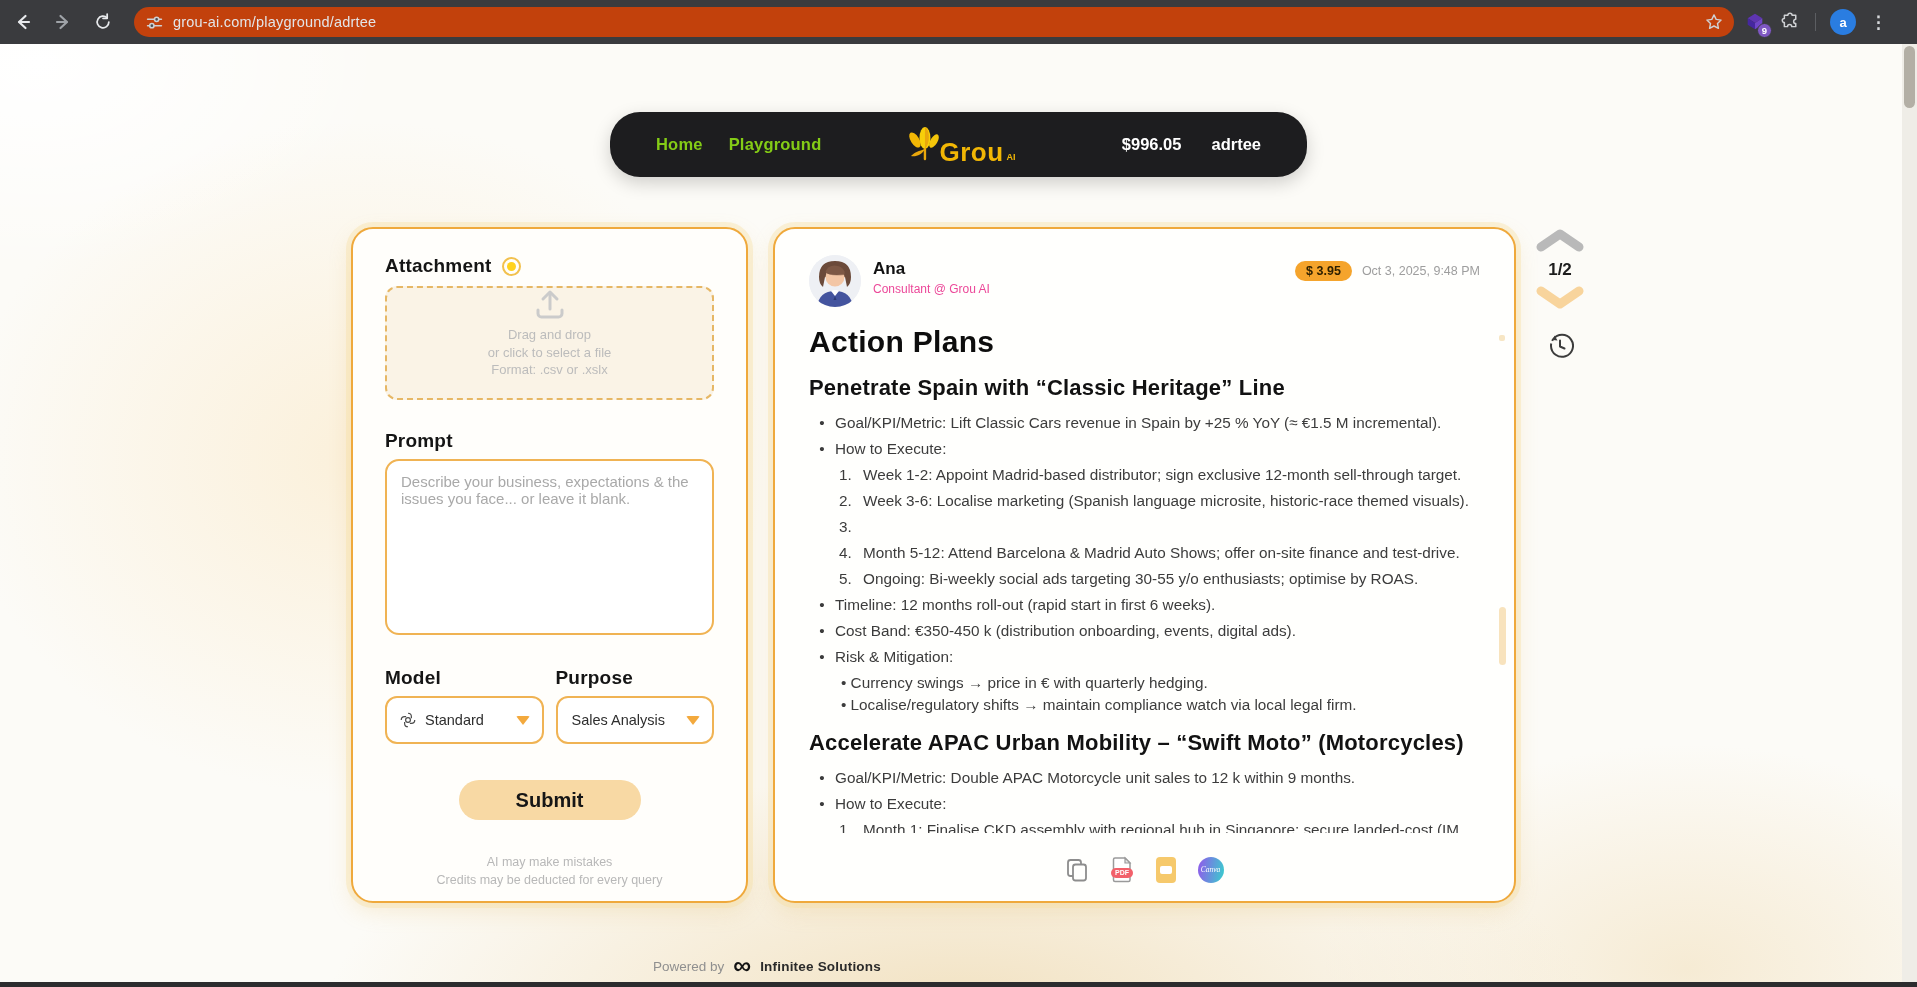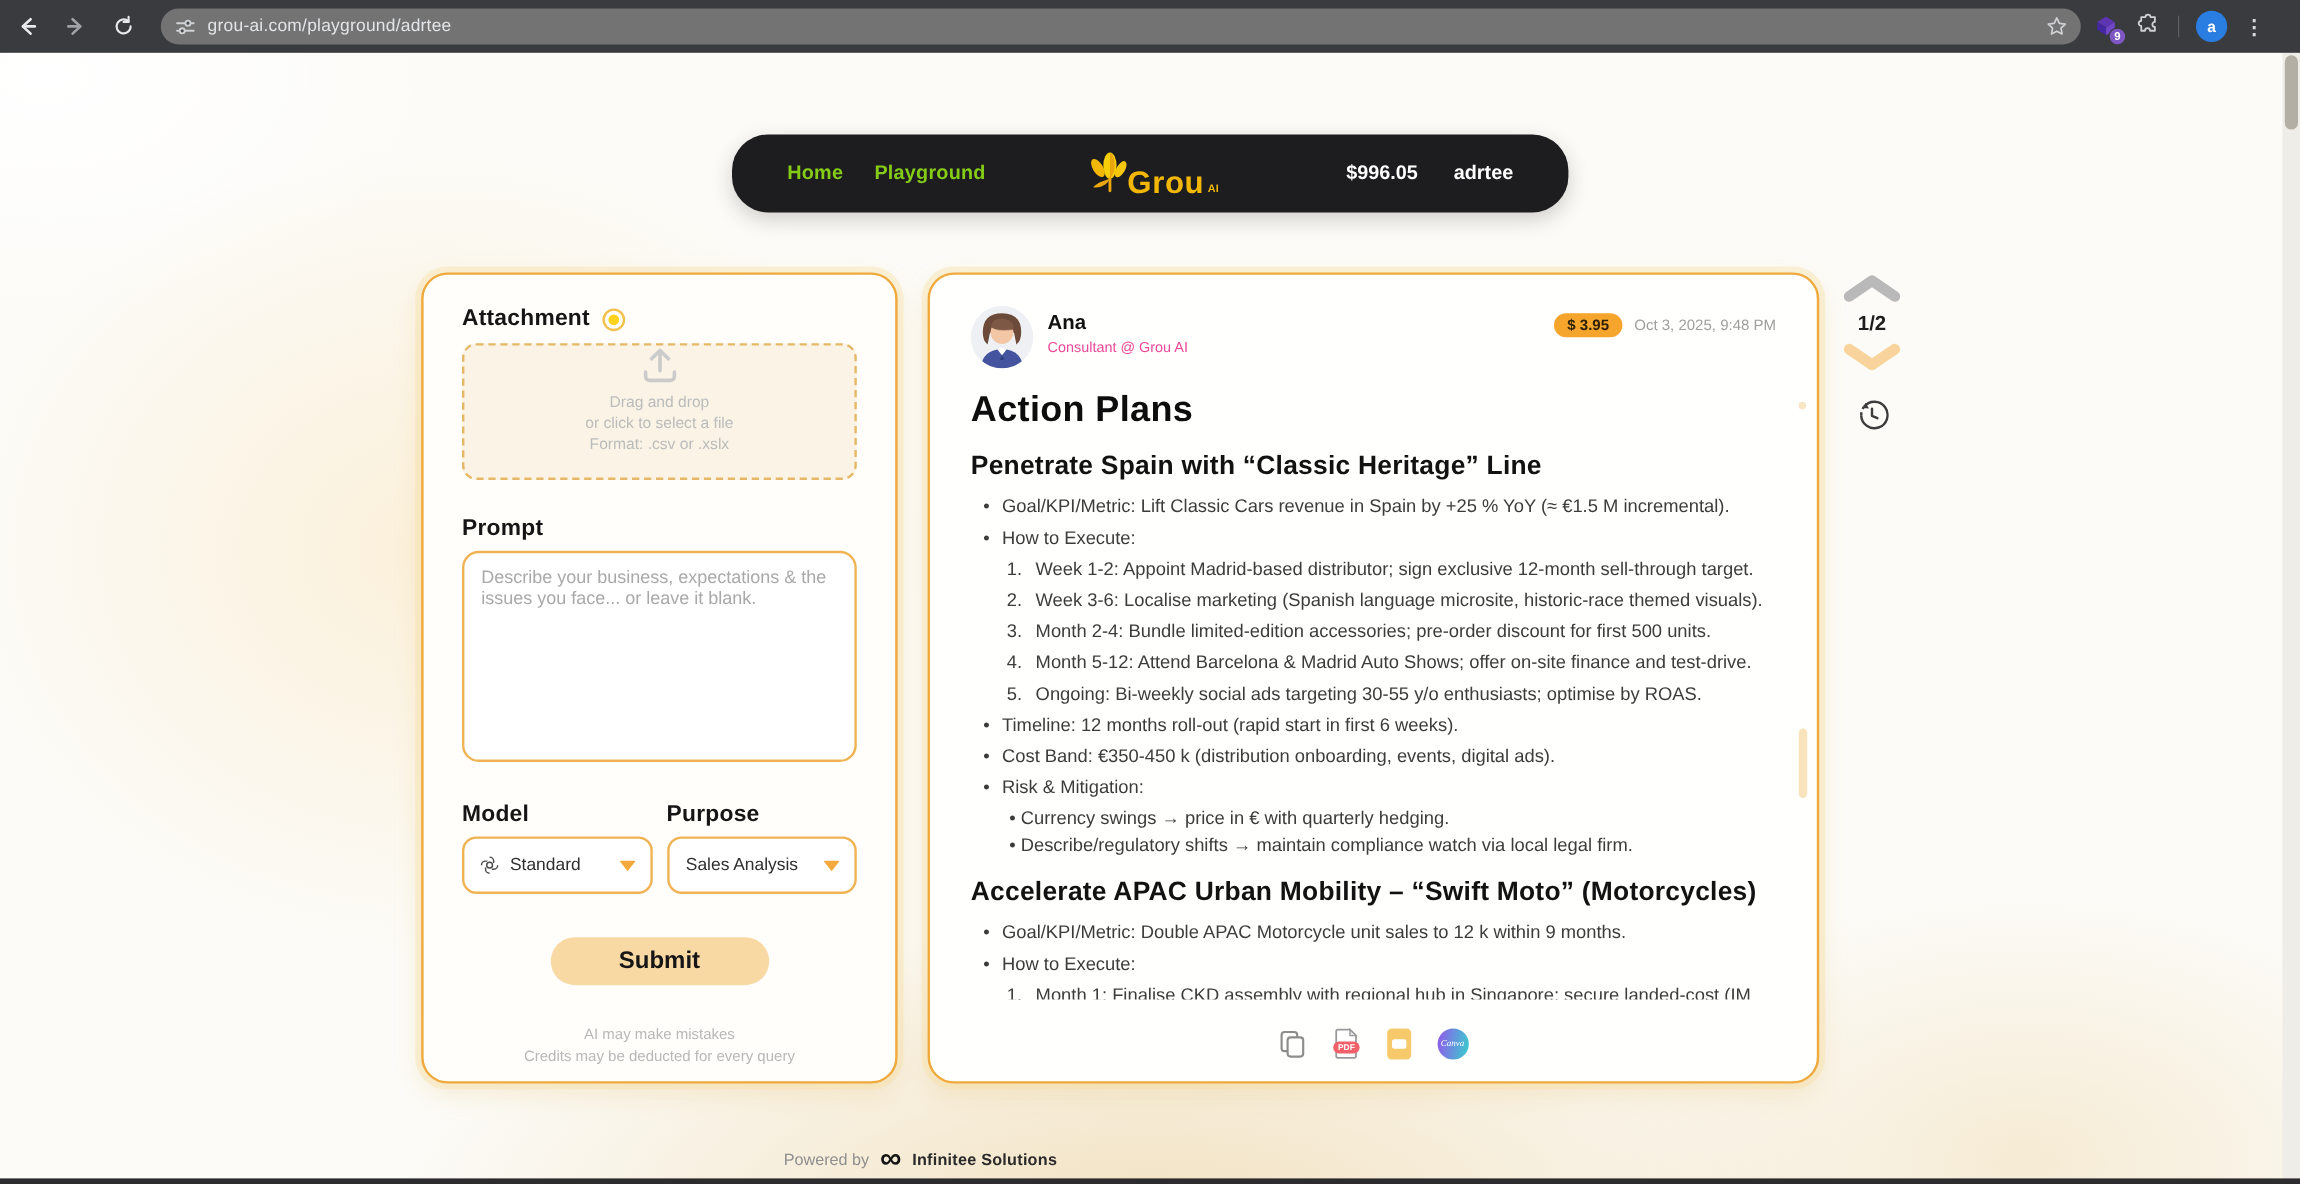--- a/index.html
+++ b/index.html
@@ -2,21 +2,21 @@
 <html><head>
 <meta charset="utf-8">
 <style>
   * { margin:0; padding:0; box-sizing:border-box; }
   html,body { width:1917px; height:987px; overflow:hidden; font-family:"Liberation Sans", sans-serif; }
   body { background:#fcfbf7; position:relative; }
 
   
   #chrome { position:absolute; top:0; left:0; width:1917px; height:44px; background:#3a3b3e; display:flex; align-items:center; z-index:50; }
   .nav-btn { width:34px; height:34px; display:flex; align-items:center; justify-content:center; border-radius:50%; margin-left:6px; cursor:pointer; }
-  .url-pill { height:30px; background:#737373; border-radius:15px; flex:0 0 auto; width:1600px; margin-left:14px; display:flex; align-items:center; padding:0 12px; position:relative; }
+  .url-pill { height:30px; background:#c2410c; border-radius:15px; flex:0 0 auto; width:1600px; margin-left:14px; display:flex; align-items:center; padding:0 12px; position:relative; }
   .url-text { color:#e3e5e8; font-size:14.5px; margin-left:10px; letter-spacing:.2px; }
   .pill-star { position:absolute; right:10px; top:5px; }
   .chrome-right { display:flex; align-items:center; margin-left:10px; gap:14px; }
   .chrome-sep { width:1px; height:18px; background:#5c5e62; }
   .profile-chip { width:26px; height:26px; border-radius:50%; background:#2a7de1; color:#fff; font-size:13px; font-weight:bold; display:flex; align-items:center; justify-content:center; }
   .ext-wrap { position:relative; width:22px; height:22px; }
   .ext-badge { position:absolute; right:-6px; bottom:-5px; width:15px; height:15px; border-radius:50%; background:#7e57c2; color:#fff; font-size:9.5px; font-weight:bold; display:flex; align-items:center; justify-content:center; border:1px solid #3a3b3e; }
   .kebab { color:#d6d8db; font-size:17px; font-weight:bold; letter-spacing:0; margin-right:10px; }
 
   
@@ -290,21 +290,20 @@
             <div class="n-row">
               <div class="n-num">1.</div>
               <div class="">Week 1-2: Appoint Madrid-based distributor; sign exclusive 12-month sell-through target.</div>
             </div>
             <div class="n-row">
               <div class="n-num">2.</div>
               <div class="">Week 3-6: Localise marketing (Spanish language microsite, historic-race themed visuals).</div>
             </div>
             <div class="n-row">
               <div class="n-num">3.</div>
-              <div class="">Month 2-4: Bundle limited-edition accessories; pre-order discount for first 500 units.</div>
             </div>
             <div class="n-row">
               <div class="n-num">4.</div>
               <div class="">Month 5-12: Attend Barcelona &amp; Madrid Auto Shows; offer on-site finance and test-drive.</div>
             </div>
             <div class="n-row">
               <div class="n-num">5.</div>
               <div class="">Ongoing: Bi-weekly social ads targeting 30-55 y/o enthusiasts; optimise by ROAS.</div>
             </div>
           </div>
@@ -314,21 +313,21 @@
           </div>
           <div class="b-row">
             <div class="b-dot">•</div>
             <div class="">Cost Band: €350-450 k (distribution onboarding, events, digital ads).</div>
           </div>
           <div class="b-row">
             <div class="b-dot">•</div>
             <div class="">Risk &amp; Mitigation:</div>
           </div>
           <div class="s-row">• Currency swings → price in € with quarterly hedging.</div>
-          <div class="s-row">• Describe/regulatory shifts → maintain compliance watch via local legal firm.</div>
+          <div class="s-row">• Localise/regulatory shifts → maintain compliance watch via local legal firm.</div>
           <div class="sec-h2">Accelerate APAC Urban Mobility – “Swift Moto” (Motorcycles)</div>
           <div class="b-row">
             <div class="b-dot">•</div>
             <div class="">Goal/KPI/Metric: Double APAC Motorcycle unit sales to 12 k within 9 months.</div>
           </div>
           <div class="b-row">
             <div class="b-dot">•</div>
             <div class="">How to Execute:</div>
           </div>
           <div class="ol-wrap clip-line">

